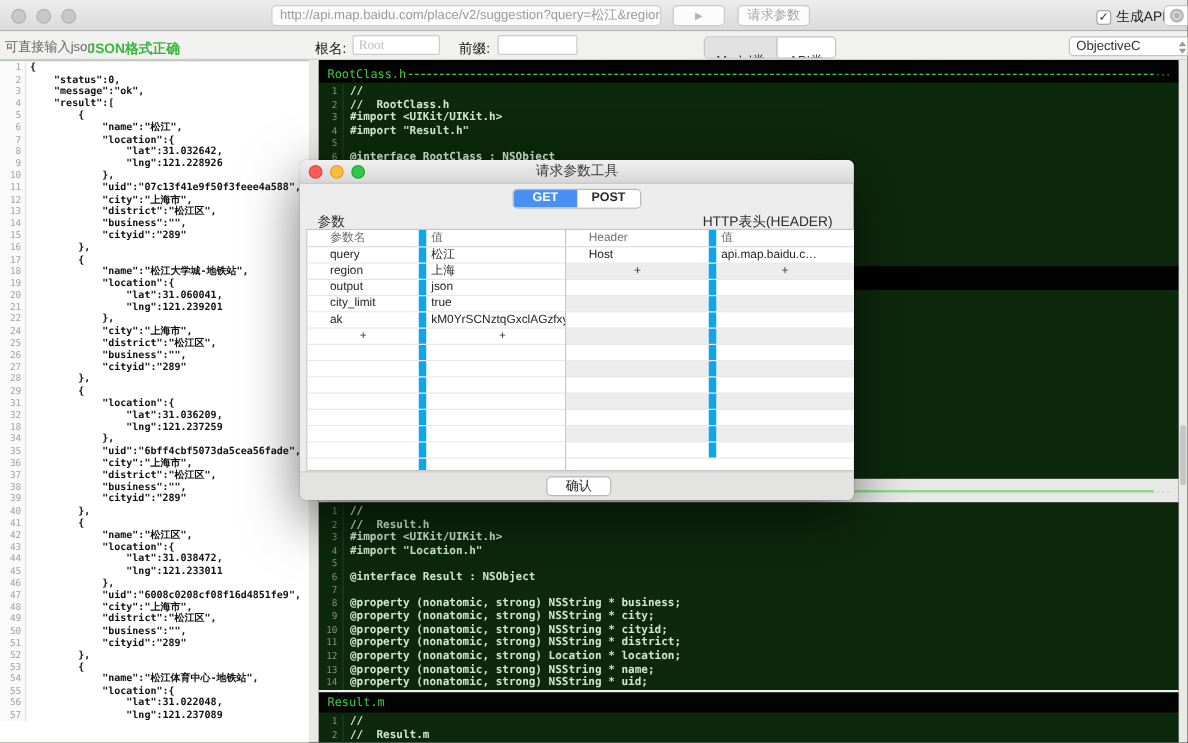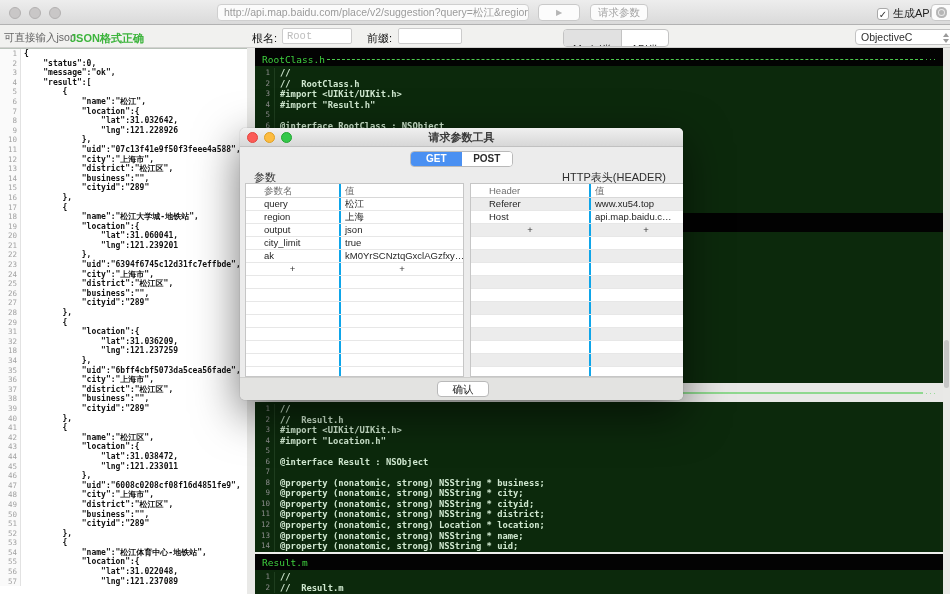--- a/index.html
+++ b/index.html
@@ -29,21 +29,21 @@
   
   .toolbar2{position:absolute;left:0;top:25px;width:950px;height:23px;background:#f1f1ef;
     border-bottom:1px solid #d2d2d0;box-sizing:border-box}
   .t2-label{position:absolute;top:6px;font-size:10.5px;color:#555}
   #hint{left:4px;color:#666}
   #json-status{left:70px;color:#3cb43c;font-weight:700;font-size:11px}
   #root-label{left:252px;color:#141414;font-size:11px}
   #prefix-label{left:367px;color:#141414;font-size:11px}
   .t2-input{position:absolute;top:3px;height:16px;border:1px solid #cccccc;border-radius:2px;
     background:#fff;font-size:10.5px;color:#333;padding:0 4px;box-sizing:border-box;outline:none;
-    font-family:Liberation Mono, monospace}
+    font-family:Liberation Serif, serif}
   .t2-input::placeholder{color:#bdbdbd}
   #root-input{left:282px;width:70px}
   #prefix-input{left:398px;width:64px}
   .segmented{position:absolute;left:563px;top:4px;height:16px;display:flex;border:1px solid #c3c3c3;
     border-radius:4px;overflow:hidden;background:#fff}
   .seg{padding:12px 9px;font-size:10.5px;line-height:14px;color:#2e2e2e}
   .seg.sel{background:#e1e1e1;border-right:1px solid #c3c3c3}
   .popup{position:absolute;left:855px;top:4px;width:100px;height:16px;background:#fff;border:1px solid #c3c3c3;
     border-radius:4px;font-size:10.5px;line-height:14px;color:#2e2e2e;padding:0 5px;box-sizing:border-box}
   .pop-arr{position:absolute;right:4px;top:3px;width:8px;height:10px}
@@ -83,43 +83,43 @@
     font-family:"DejaVu Sans Mono",monospace;font-size:8.8px;font-weight:700}
   .cl .ln{flex:none;width:15px;text-align:right;padding-right:4px;color:#8c8c8c;font-weight:400;
     font-size:7.5px;border-right:1px solid #1e3d1e}
   .cl .ct{color:#cfe7cf;padding-left:5px}
   .right-strip{position:absolute;left:943px;top:48px;width:7px;height:546px;background:#e9e9e7}
   .scroll-thumb{position:absolute;left:944px;top:340px;width:5px;height:48px;background:#c6c6c6;border-radius:3px}
   
   .modal{position:absolute;left:240px;top:128px;width:443px;height:272px;border-radius:5px;
     background:#ececec;overflow:hidden;box-shadow:0 14px 45px rgba(0,0,0,.55),0 0 1px rgba(0,0,0,.45)}
   .m-title{height:19px;background:linear-gradient(#f0f0f0,#d7d7d7);border-bottom:1px solid #c0c0c0;
-    position:relative;text-align:center;font-size:11px;font-weight:700;color:#3a3a3a;line-height:19px;box-sizing:border-box}
+    position:relative;text-align:center;font-size:11px;font-weight:400;color:#3a3a3a;line-height:19px;box-sizing:border-box}
   .m-lights{position:absolute;left:7px;top:4px;display:flex;gap:6px}
   .m-light{width:11px;height:11px;border-radius:50%;box-sizing:border-box}
   .m-red{background:#fc5b57;border:1px solid #e2463f}
   .m-yellow{background:#fdbc40;border:1px solid #dfa023}
   .m-green{background:#34c84a;border:1px solid #23a532}
   .m-seg{position:absolute;left:170px;top:23px;width:103px;height:16px;display:flex;border:1px solid #b9b9b9;
     border-radius:4px;overflow:hidden;background:#fff;box-sizing:border-box}
   .m-seg .mseg{flex:1;font-size:10px;line-height:14px;text-align:center;font-weight:700}
   .m-seg .sel-blue{background:#4a90f2;color:#fff}
   .m-seg .unsel{background:#fff;color:#2b2b2b}
   .m-label{position:absolute;top:42px;font-size:11px;color:#2e2e2e}
   #params-label{left:14px}
   #header-label{right:17px}
   .mtable{position:absolute;top:55px;height:194px;background:#fff;border:1px solid #c6c6c6;
     box-sizing:border-box;overflow:hidden}
   #t-params{left:5px;width:219px}
-  #t-headers{left:230px;width:232px}
+  #t-headers{left:212px;width:232px}
   .trow{display:flex;height:13px;line-height:12px;font-size:9.5px;color:#1f1f1f;border-bottom:1px solid #e7e7e7;
     box-sizing:border-box;background:#fff}
   .trow.head{height:14px;line-height:13px;color:#6f6f6f;border-bottom:1px solid #d8d8d8}
   .trow.stripe{background:#ececec}
-  .tc1{flex:none;box-sizing:border-box;padding:0 18px;border-right:2px solid #0ea5e9;overflow:hidden;white-space:nowrap}
+  .tc1{flex:none;box-sizing:border-box;padding:0 18px;border-right:6px solid #0ea5e9;overflow:hidden;white-space:nowrap}
   #t-params .tc1{width:95px}
   #t-headers .tc1{width:120px}
   .tc2{flex:1;padding:0 4px;overflow:hidden;white-space:nowrap}
   .trow.plus .tc1,.trow.plus .tc2{text-align:center;color:#333}
   .m-bottom{position:absolute;left:0;bottom:0;width:100%;height:23px;background:#e3e3e1;border-top:1px solid #cfcfcd;box-sizing:border-box}
   .confirm-btn{position:absolute;left:197px;top:3px;width:52px;height:16px;background:#fff;border:1px solid #b9b9b9;
     border-radius:4px;font-size:10.5px;line-height:14px;text-align:center;color:#1f1f1f;box-sizing:border-box}
 </style>
 </head>
 <body>
@@ -175,21 +175,20 @@
     <div class="jl"><span class="ln">13</span><span class="jt">            "district":"松江区",</span></div>
     <div class="jl"><span class="ln">14</span><span class="jt">            "business":"",</span></div>
     <div class="jl"><span class="ln">15</span><span class="jt">            "cityid":"289"</span></div>
     <div class="jl"><span class="ln">16</span><span class="jt">        },</span></div>
     <div class="jl"><span class="ln">17</span><span class="jt">        {</span></div>
     <div class="jl"><span class="ln">18</span><span class="jt">            "name":"松江大学城-地铁站",</span></div>
     <div class="jl"><span class="ln">19</span><span class="jt">            "location":{</span></div>
     <div class="jl"><span class="ln">20</span><span class="jt">                "lat":31.060041,</span></div>
     <div class="jl"><span class="ln">21</span><span class="jt">                "lng":121.239201</span></div>
     <div class="jl"><span class="ln">22</span><span class="jt">            },</span></div>
-    <div class="jl"><span class="ln">23</span><span class="jt">            "uid":"6394f6745c12d31fc7effbde",</span></div>
     <div class="jl"><span class="ln">24</span><span class="jt">            "city":"上海市",</span></div>
     <div class="jl"><span class="ln">25</span><span class="jt">            "district":"松江区",</span></div>
     <div class="jl"><span class="ln">26</span><span class="jt">            "business":"",</span></div>
     <div class="jl"><span class="ln">27</span><span class="jt">            "cityid":"289"</span></div>
     <div class="jl"><span class="ln">28</span><span class="jt">        },</span></div>
     <div class="jl"><span class="ln">29</span><span class="jt">        {</span></div>
     <div class="jl"><span class="ln">31</span><span class="jt">            "location":{</span></div>
     <div class="jl"><span class="ln">32</span><span class="jt">                "lat":31.036209,</span></div>
     <div class="jl"><span class="ln">18</span><span class="jt">                "lng":121.237259</span></div>
     <div class="jl"><span class="ln">34</span><span class="jt">            },</span></div>
@@ -341,24 +340,20 @@
       <div class="trow">
         <span class="tc1"></span>
         <span class="tc2"></span>
       </div>
     </div>
   <div class="mtable" id="t-headers">
       <div class="trow head">
         <span class="tc1">Header</span>
         <span class="tc2">值</span>
       </div>
-      <div class="trow stripe">
-        <span class="tc1">Referer</span>
-        <span class="tc2">www.xu54.top</span>
-      </div>
       <div class="trow">
         <span class="tc1">Host</span>
         <span class="tc2">api.map.baidu.c…</span>
       </div>
       <div class="trow plus stripe">
         <span class="tc1">+</span>
         <span class="tc2">+</span>
       </div>
       <div class="trow">
         <span class="tc1"></span>

